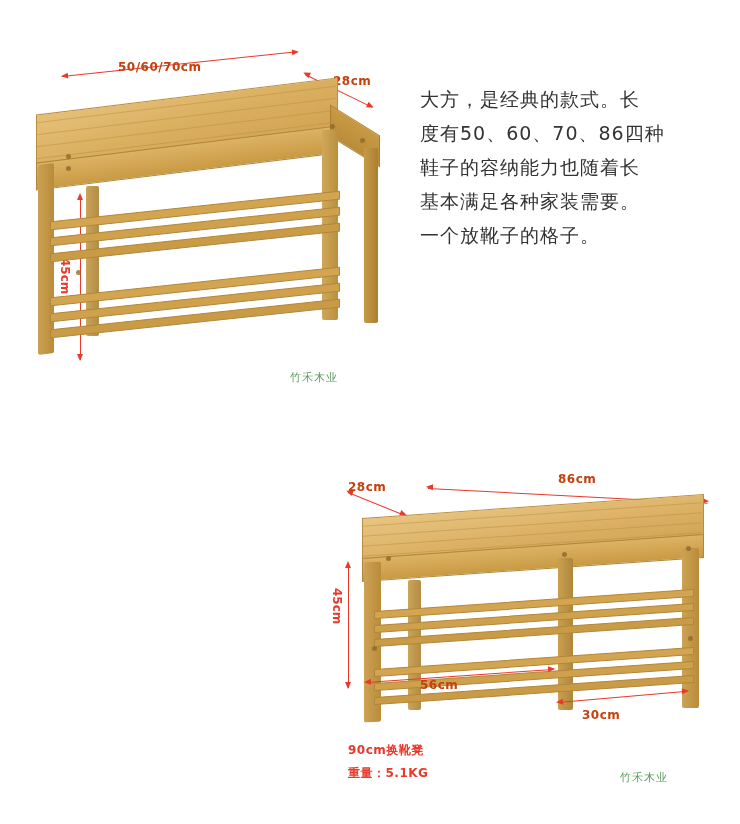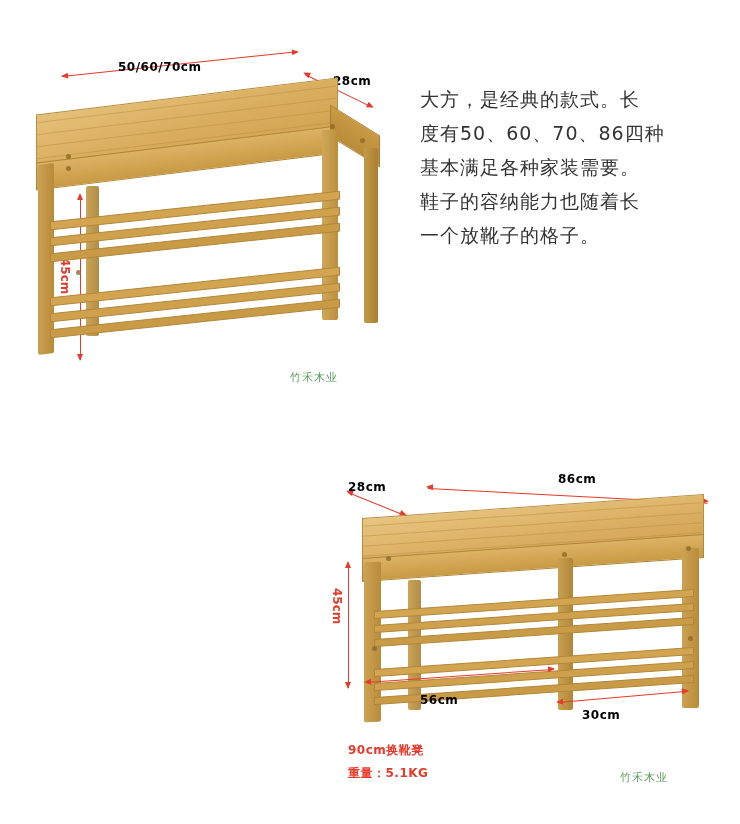--- a/index.html
+++ b/index.html
@@ -8,21 +8,21 @@
     background:#ffffff;
     font-family:"DejaVu Sans","Liberation Sans",sans-serif;
     position:relative;
     overflow:hidden;
   }
   .page{position:relative;width:740px;height:824px;}
 
   
   .abs{position:absolute;}
   .dim-text{
-    color:#000000;
+    color:#c2410c;
     font-size:12px;
     font-weight:bold;
     letter-spacing:.5px;
     white-space:nowrap;
   }
   .spec-text{
     color:#e8392a;
     font-size:11px;
     font-weight:bold;
     white-space:nowrap;
@@ -137,22 +137,22 @@
       <div class="screw" style="left:46px;top:192px;"></div>
     </div>
 
 
     <div class="abs watermark" style="left:290px;top:370px;">竹禾木业</div>
   </div>
 
   <div class="abs" style="left:420px;top:82px;width:310px;">
     <div class="body-text">大方，是经典的款式。长</div>
     <div class="body-text">度有50、60、70、86四种</div>
+    <div class="body-text">鞋子的容纳能力也随着长</div>
     <div class="body-text">基本满足各种家装需要。</div>
-    <div class="body-text">鞋子的容纳能力也随着长</div>
     <div class="body-text">一个放靴子的格子。</div>
   </div>
 
 
   <div class="abs" style="left:320px;top:460px;width:420px;height:340px;">
 
     <div class="abs" style="left:28px;top:18px;">
       <div class="arrow-line" style="left:0;top:14px;width:62px;transform:rotate(22deg);transform-origin:left center;"></div>
       <div class="ah ah-l" style="left:-2px;top:11px;transform:rotate(22deg);"></div>
       <div class="ah ah-r" style="left:52px;top:33px;transform:rotate(22deg);"></div>
@@ -210,21 +210,21 @@
       <div class="screw" style="left:344px;top:50px;"></div>
       <div class="screw" style="left:30px;top:150px;"></div>
       <div class="screw" style="left:346px;top:140px;"></div>
     </div>
 
     <div class="abs" style="left:46px;top:222px;">
       <div class="arrow-line" style="left:0;top:0;width:188px;transform:rotate(-4deg);transform-origin:left center;"></div>
       <div class="ah ah-l" style="left:-2px;top:-3px;transform:rotate(-4deg);"></div>
       <div class="ah ah-r" style="left:182px;top:-16px;transform:rotate(-4deg);"></div>
     </div>
-    <div class="abs dim-text" style="left:100px;top:233px;">56cm</div>
+    <div class="abs dim-text" style="left:100px;top:218px;">56cm</div>
 
     <div class="abs" style="left:238px;top:242px;">
       <div class="arrow-line" style="left:0;top:0;width:130px;transform:rotate(-5deg);transform-origin:left center;"></div>
       <div class="ah ah-l" style="left:-2px;top:-3px;transform:rotate(-5deg);"></div>
       <div class="ah ah-r" style="left:124px;top:-14px;transform:rotate(-5deg);"></div>
     </div>
     <div class="abs dim-text" style="left:262px;top:248px;">30cm</div>
 
     <div class="abs" style="left:28px;top:282px;">
       <div class="spec-text" style="font-size:12px;">90cm换靴凳</div>

